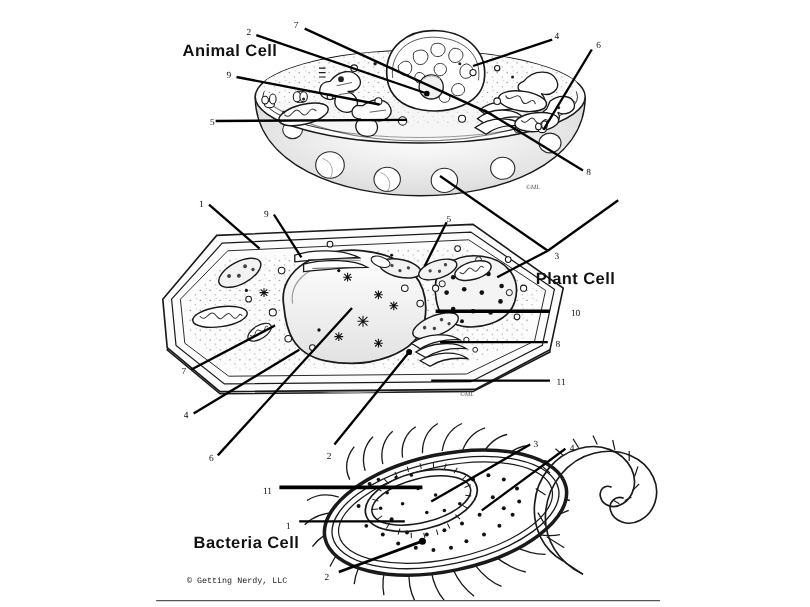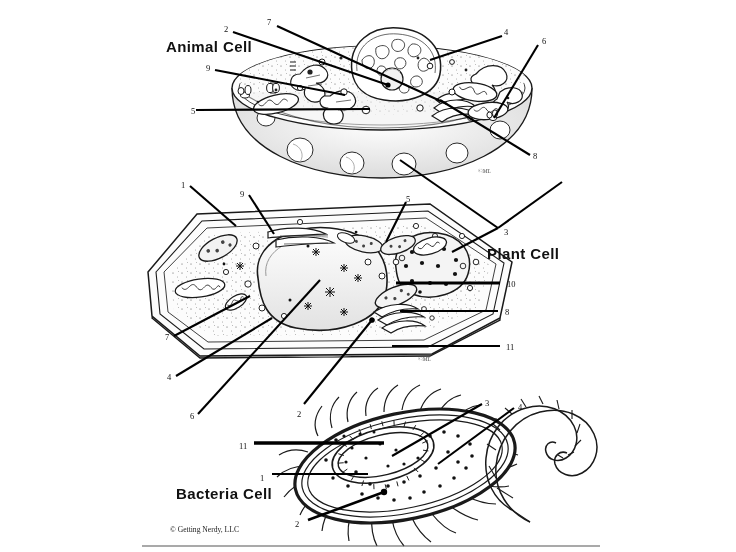--- a/index.html
+++ b/index.html
@@ -14,21 +14,21 @@
   .cellname{
     position:absolute;font-size:15px;font-weight:bold;letter-spacing:.4px;
     color:#111;white-space:nowrap;
   }
   .numlbl{
     position:absolute;font-size:8.5px;color:#111;white-space:nowrap;
     font-family:"Liberation Serif","DejaVu Serif",serif;
   }
   .copyright{
     position:absolute;font-size:7.6px;color:#222;white-space:nowrap;
-    font-family:Liberation Serif, serif;
+    font-family:Liberation Mono, monospace;
   }
   .sig{
     position:absolute;font-size:6px;color:#555;white-space:nowrap;
     font-family:"Liberation Serif","DejaVu Serif",serif;font-style:italic;
   }
 </style>
 </head>
 <body>
 
 <div id="sheet">
@@ -509,21 +509,21 @@
       <div class="numlbl" style="left: 267px; top: 17px;">7</div>
       <div class="numlbl" style="left: 504px; top: 27px;">4</div>
       <div class="numlbl" style="left: 542px; top: 36px;">6</div>
       <div class="numlbl" style="left: 206px; top: 63px;">9</div>
       <div class="numlbl" style="left: 191px; top: 106px;">5</div>
       <div class="numlbl" style="left: 533px; top: 151px;">8</div>
       <div class="numlbl" style="left: 504px; top: 227px;">3</div>
       <div class="numlbl" style="left: 181px; top: 180px;">1</div>
       <div class="numlbl" style="left: 240px; top: 189px;">9</div>
       <div class="numlbl" style="left: 406px; top: 194px;">5</div>
-      <div class="numlbl" style="left: 507px; top: 279px;">10</div>
+      <div class="numlbl" style="left: 507px; top: 279px; padding-left: 12px;">10</div>
       <div class="numlbl" style="left: 505px; top: 307px;">8</div>
       <div class="numlbl" style="left: 506px; top: 342px;">11</div>
       <div class="numlbl" style="left: 165px; top: 332px;">7</div>
       <div class="numlbl" style="left: 167px; top: 372px;">4</div>
       <div class="numlbl" style="left: 190px; top: 411px;">6</div>
       <div class="numlbl" style="left: 297px; top: 409px;">2</div>
       <div class="numlbl" style="left: 239px; top: 441px;">11</div>
       <div class="numlbl" style="left: 260px; top: 473px;">1</div>
       <div class="numlbl" style="left: 295px; top: 519px;">2</div>
       <div class="numlbl" style="left: 485px; top: 398px;">3</div>

